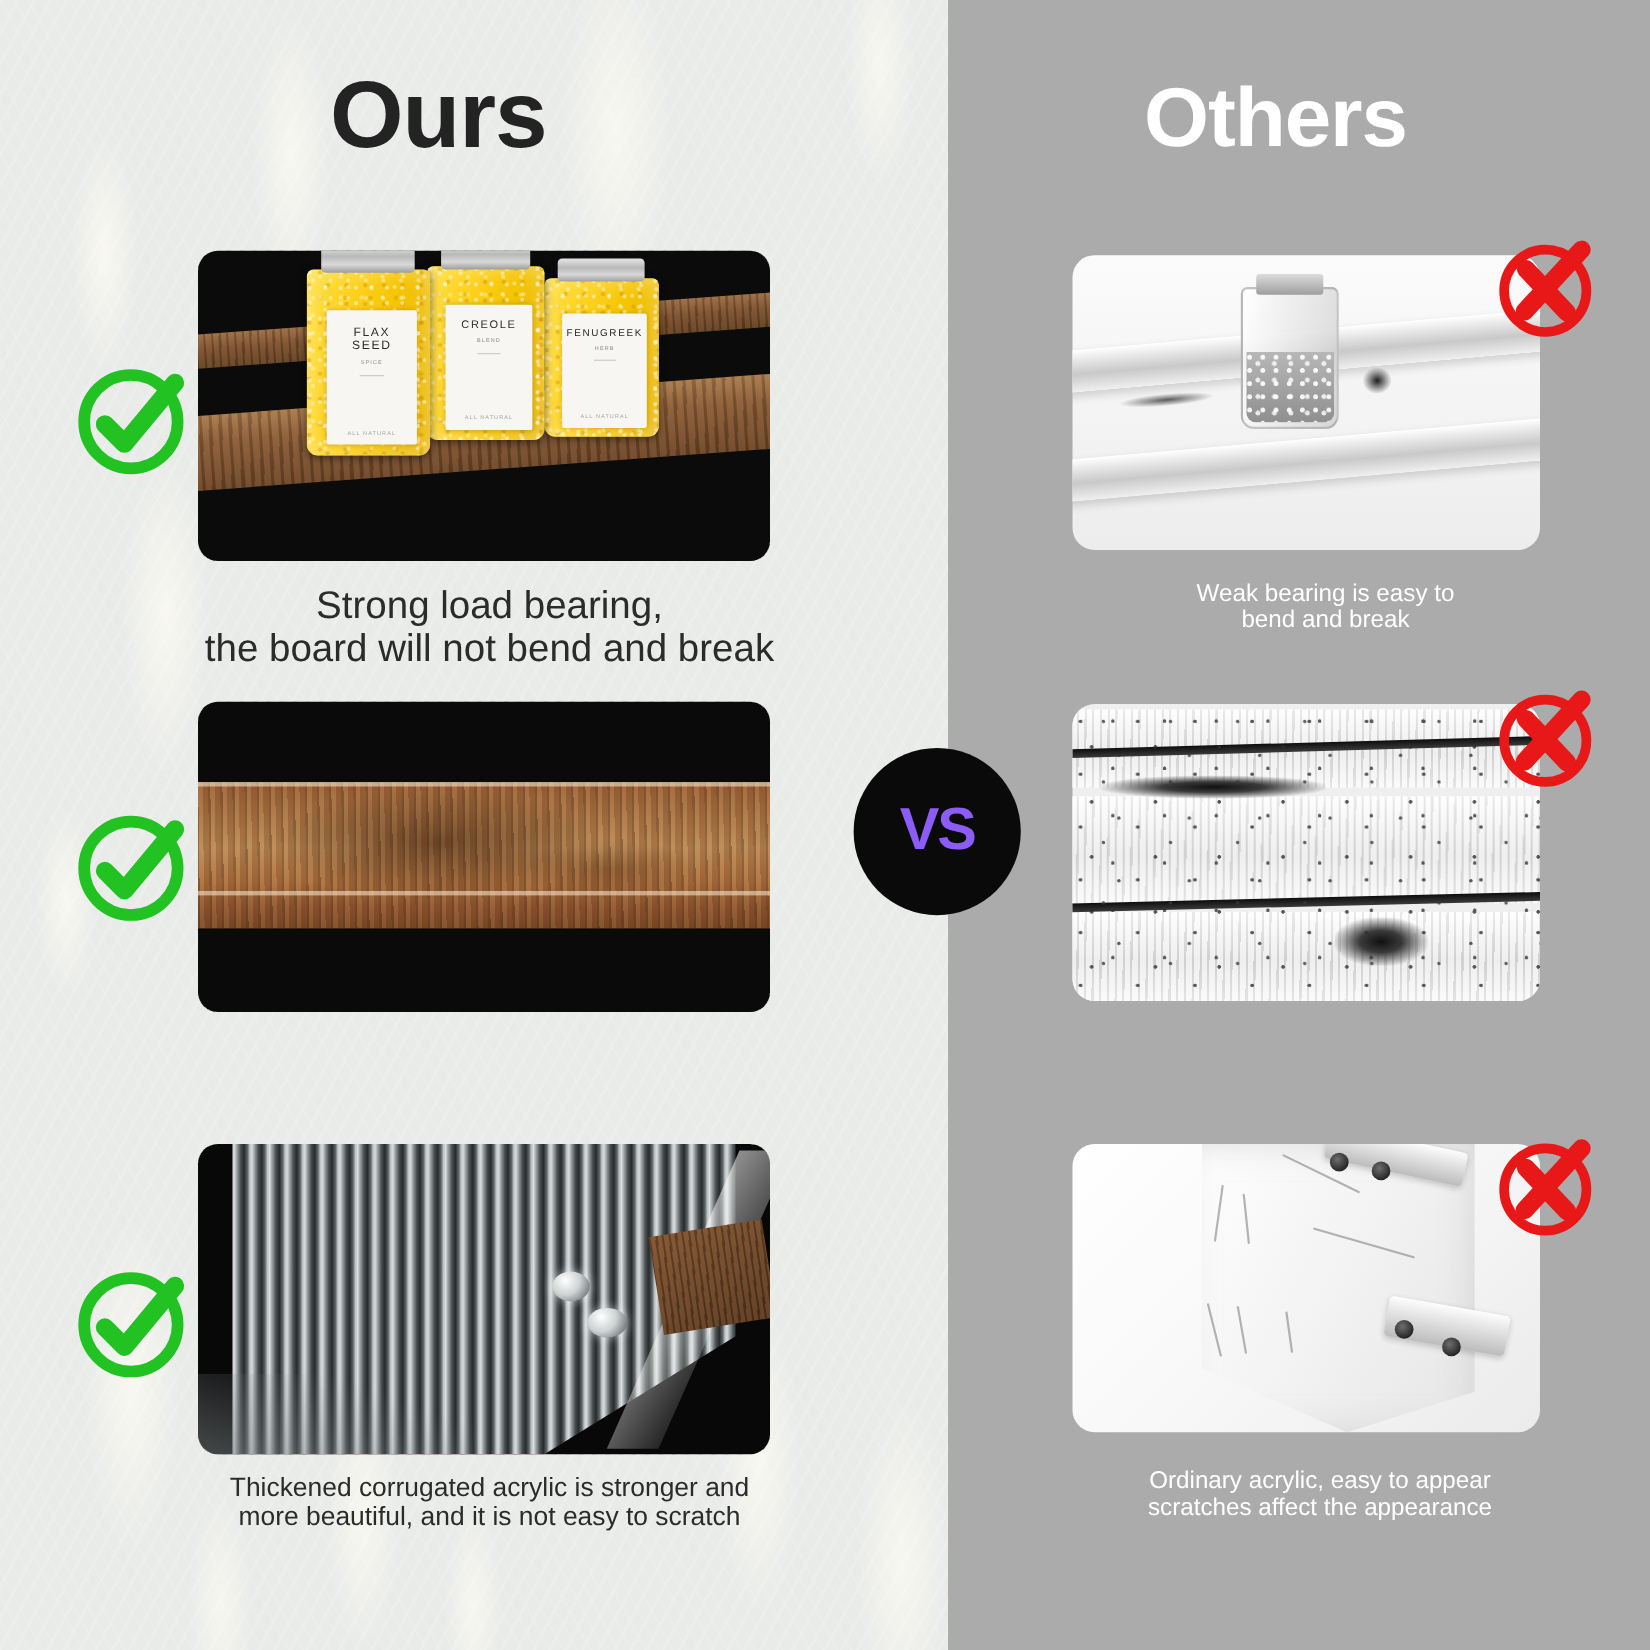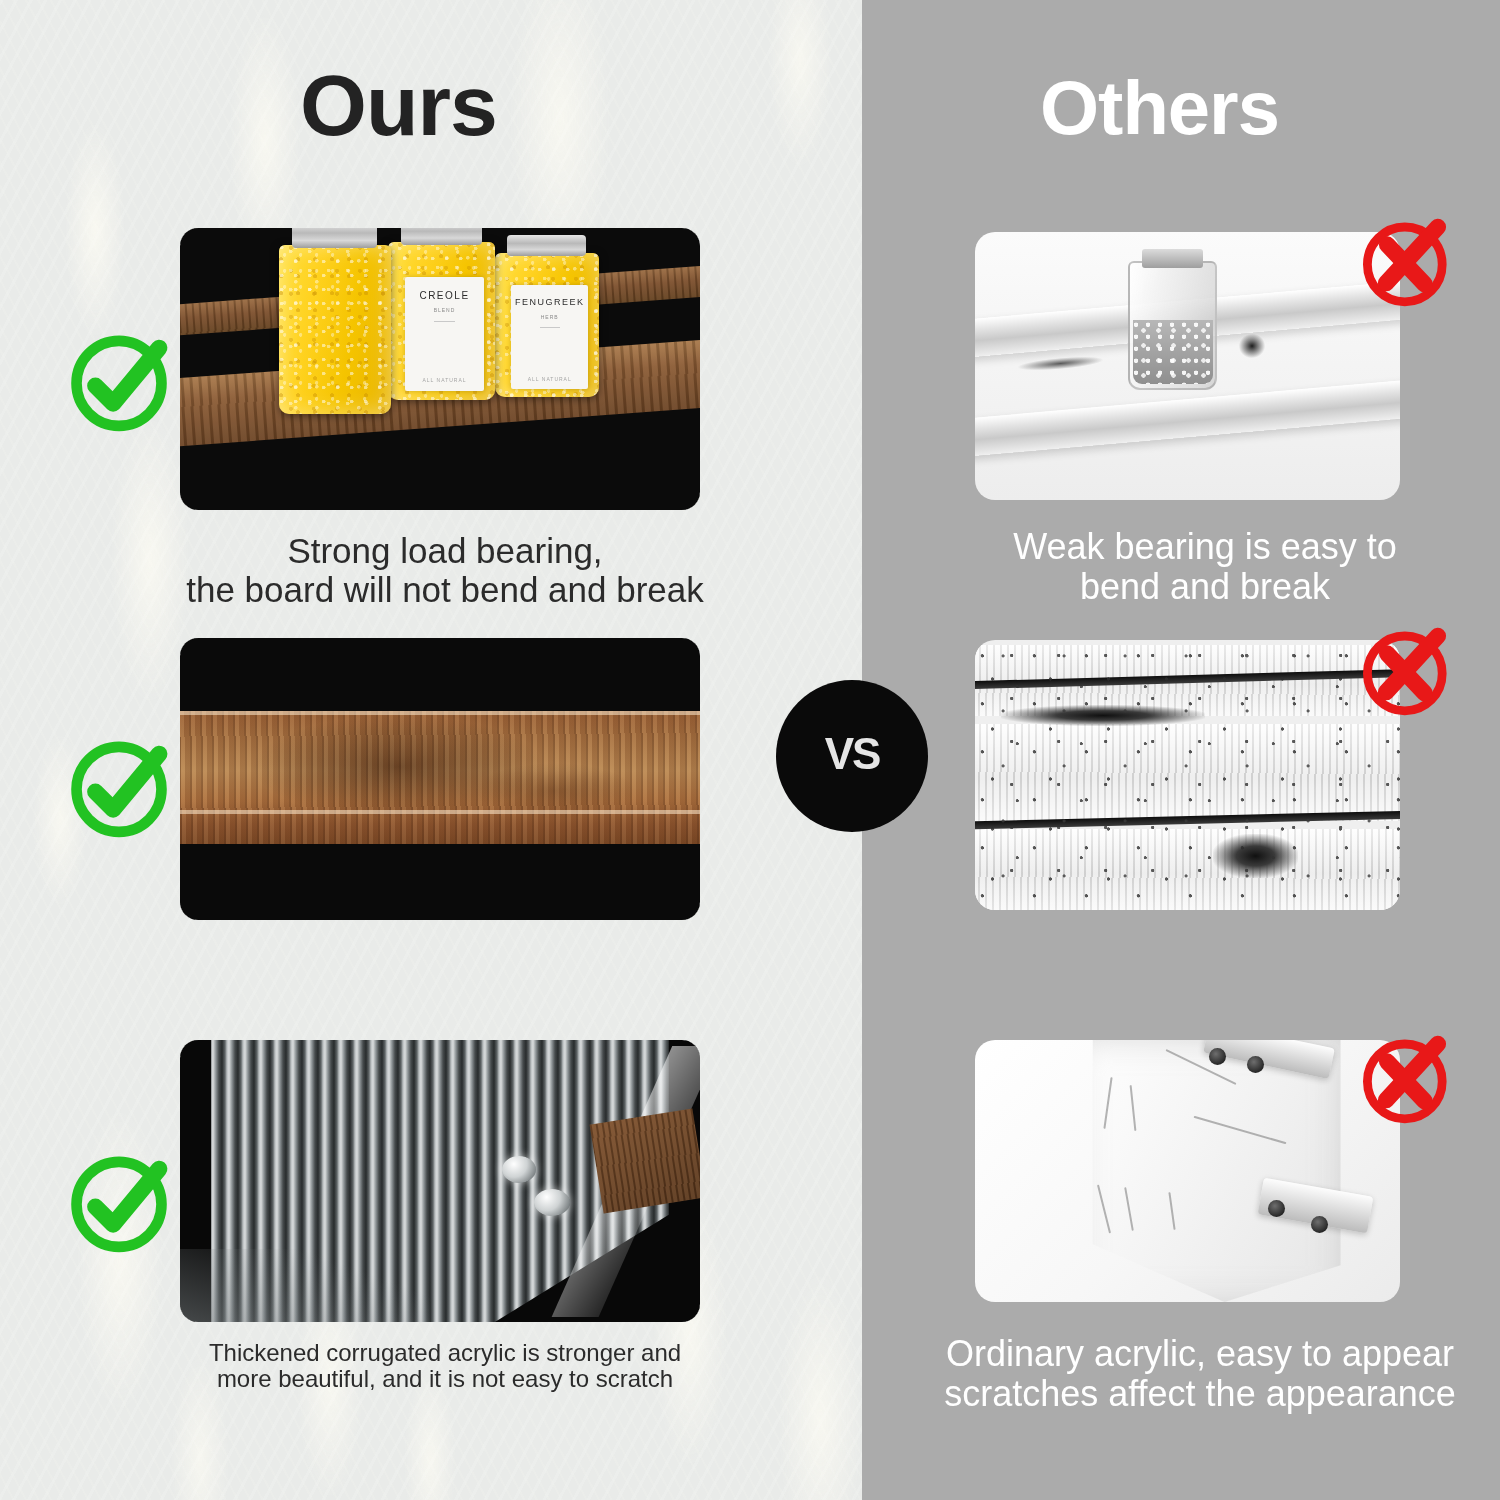--- a/index.html
+++ b/index.html
@@ -85,37 +85,37 @@
 
   
   .caption {
     position:absolute;
     text-align:center;
     line-height:1.1;
     white-space:pre-line;
     margin-top:12px;
   }
   .cap-left  { color:#2b2b2b; font-size:35px; }
-  .cap-right { color:#ffffff; font-size:36px; }
+  .cap-right { color:#ffffff; font-size:22px; }
 
   
   .status-icon { position:absolute; }
 
   
   #vs-badge {
     position:absolute;
     left:776px; top:680px;
     width:152px; height:152px;
     border-radius:50%;
     background:#0a0a0a;
     display:flex; align-items:center; justify-content:center;
     z-index:30;
   }
   #vs-badge span {
-    color:#e5e5e5; font-weight:bold; font-size:44px;
+    color:#8b5cf6; font-weight:bold; font-size:54px;
     letter-spacing:-2px; line-height:1;
     transform:translateY(-2px);
     text-align:center;
   }
 
   
   .ph-jars { background:#0b0b0b; }
   .ph-jars .shelf-a, .ph-jars .shelf-b {
     position:absolute; left:-3%; width:112%;
     background:
@@ -350,20 +350,27 @@
         <div class="label">
           <div class="nm" style="font-size:10px;">CREOLE</div>
           <div class="sub" style="font-size:5px;">BLEND</div>
           <div class="rule"></div>
           <div class="nat" style="font-size:5px;">ALL NATURAL</div>
         </div>
       </div>
 
       <div class="jar" style="left:19%; width:21.5%; height:60%; bottom:34%;">
         <div class="lid"></div>
+        <div class="label">
+          <div class="nm" style="font-size:11px; white-space:pre-line;">FLAX
+SEED</div>
+          <div class="sub" style="font-size:5px;">SPICE</div>
+          <div class="rule"></div>
+          <div class="nat" style="font-size:5px;">ALL NATURAL</div>
+        </div>
       </div>
     </div>
   </div>
 
   <div class="caption cap-left" style="left:120px; top:520px; width:650px;">Strong load bearing,
 the board will not bend and break</div>
 
   <div class="status-icon" style="left:60px; top:728px; width:118px; height:118px;">
     <svg viewBox="0 0 100 100" width="118" height="118">
       <circle cx="50" cy="52" r="36" fill="none" stroke="#22C222" stroke-width="9"></circle>

